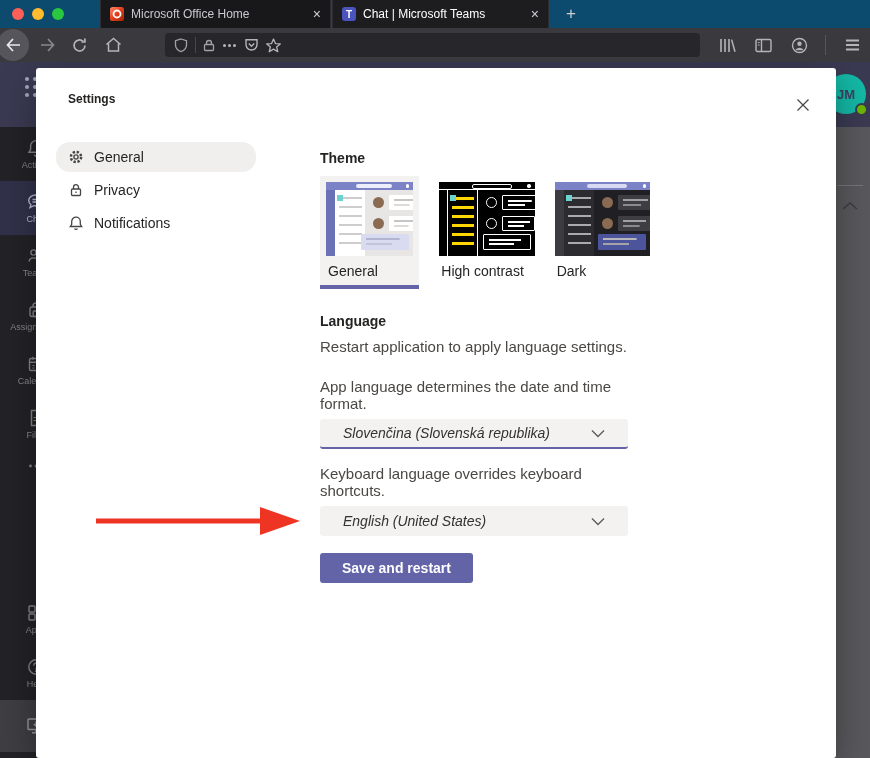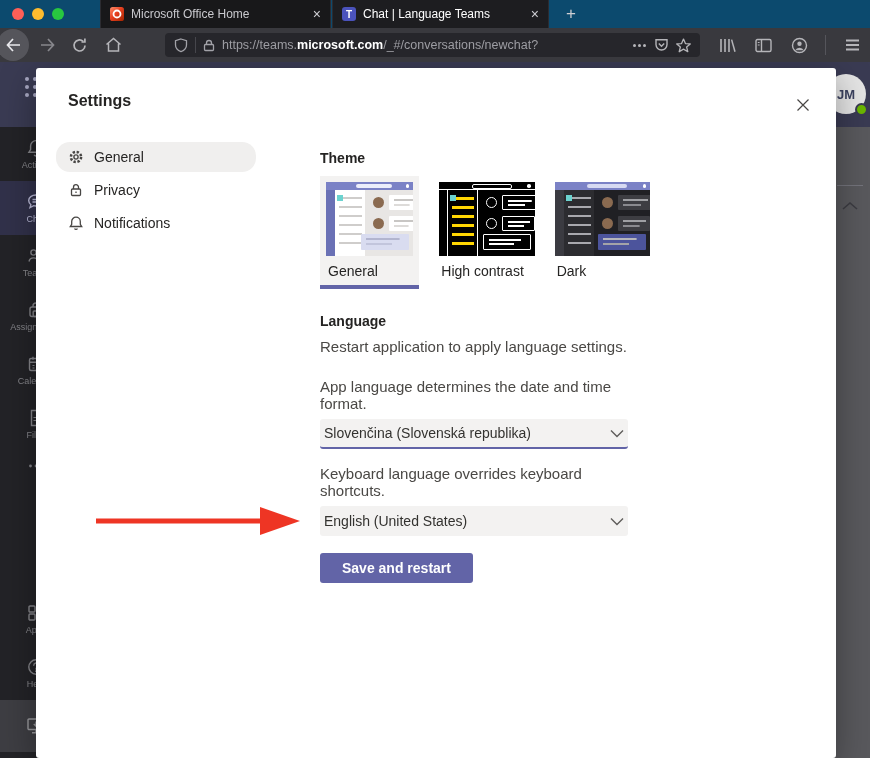--- a/index.html
+++ b/index.html
@@ -40,31 +40,31 @@
   .teams-content { position:absolute; top:127px; left:0; width:870px; bottom:0; background:#59595d; z-index:1; }
   .rail { position:absolute; top:127px; left:0; width:72px; bottom:0; background:#232327; z-index:2;
           display:flex; flex-direction:column; overflow:hidden; }
   .rail-item { height:54px; display:flex; flex-direction:column; align-items:center; justify-content:center; gap:2px;
                color:#85858a; font-size:9px; flex:0 0 auto; }
   .rail-item.active { background:#31314a; color:#b9b9d6; }
   .rail-item.small { height:32px; }
   .rail-spacer { flex:1; }
   .rail-download { height:52px; margin-bottom:6px; background:#3e3e43; display:flex; align-items:center; justify-content:center; flex:0 0 auto; }
   .waffle { position:absolute; left:22px; top:74px; z-index:3; }
-  .jm-avatar { position:absolute; top:74px; right:4px; width:40px; height:40px; border-radius:50%; background:#e5e5e5;
+  .jm-avatar { position:absolute; top:74px; right:4px; width:40px; height:40px; border-radius:50%; background:#14b8a6;
                color:#3c4260; font-weight:bold; font-size:13px; display:flex; align-items:center; justify-content:center; z-index:3; }
   .presence { position:absolute; right:-2px; bottom:-2px; width:13px; height:13px; border-radius:50%;
               background:#6bb700; border:2px solid #3a3b53; }
   .rdivider { position:absolute; top:185px; right:7px; width:26px; height:1px; background:#74747c; z-index:3; }
   .chevup { position:absolute; top:198px; right:11px; z-index:3; }
 
   
   .modal { position:absolute; left:36px; top:68px; width:800px; height:690px; background:#ffffff; border-radius:3px;
            box-shadow:0 10px 36px rgba(0,0,0,.35); z-index:10; }
-  .modal-title { position:absolute; left:32px; top:24px; font-size:16px; font-weight:600; color:#252423; }
+  .modal-title { position:absolute; left:32px; top:24px; font-size:12px; font-weight:600; color:#252423; }
   .modal-close { position:absolute; right:22px; top:26px; width:22px; height:22px; display:flex; align-items:center; justify-content:center; cursor:default; }
 
   .snav { position:absolute; left:20px; top:74px; width:200px; display:flex; flex-direction:column; gap:3px; }
   .snav-item { height:30px; display:flex; align-items:center; gap:10px; padding:12px 12px; font-size:14px; color:#252423; border-radius:14px; }
   .snav-item.sel { background:#f0efee; }
 
   .content { position:absolute; left:284px; top:82px; width:330px; }
   .sec-h { font-size:14px; font-weight:bold; color:#252423; }
   .cards { display:flex; gap:20px; margin-top:10px; align-items:flex-start; }
   .theme-card { width:142px; padding:6px 0 0 0; }
@@ -123,21 +123,21 @@
       background-image:linear-gradient(#fff,#fff),linear-gradient(#fff,#fff);
       background-size:72% 2px,52% 2px; background-position:5px 4px,5px 8px; }
   .tp-hc .tp-compose { background-color:#000; border:1px solid #fff;
       background-image:linear-gradient(#fff,#fff),linear-gradient(#fff,#fff);
       background-size:70% 2px,55% 2px; background-position:5px 4px,5px 8px; }
 
   .note { font-size:15px; color:#4a4845; }
   .lang-h { margin-top:24px; }
   .n1 { margin-top:9px; } .n2 { margin-top:23px; } .n3 { margin-top:16px; }
   .dropdown { margin-top:7px; width:308px; height:30px; background:#f3f2f1; border-radius:3px;
-              display:flex; align-items:center; justify-content:space-between; padding:0 4px; font-size:14px; color:#33322f; }
+              display:flex; align-items:center; justify-content:space-between; padding:0 23px; font-size:14px; color:#33322f;font-style:italic; }
   .dropdown.focus { border-bottom:2px solid #6264a7; }
   .save-btn { margin-top:17px; height:30px; padding:0 22px; background:#6264a7; color:#fff; border:none; border-radius:3px;
               font-size:14px; font-weight:600; font-family:"Liberation Sans",sans-serif; }
 
   .annot-arrow { position:absolute; left:92px; top:504px; z-index:30; }
 </style>
 </head>
 <body>
 
 <div class="teams-header"></div>
@@ -284,21 +284,21 @@
       </linearGradient>
         </defs>
       <rect width="16" height="16" rx="3" fill="url(#og)"></rect>
       <circle cx="8" cy="8" r="4" fill="none" stroke="#fff" stroke-width="2.1"></circle>
     </svg>
     <span class="title">Microsoft Office Home</span>
     <span class="tab-close">×</span>
   </div>
   <div class="tab tab2">
     <span class="fav-teams">T</span>
-    <span class="title">Chat | Language Teams</span>
+    <span class="title">Chat | Microsoft Teams</span>
     <span class="tab-close">×</span>
   </div>
   <span class="newtab">+</span>
 </div>
 
 <div class="toolbar">
   <span class="backcircle">
     <svg width="16" height="14" viewBox="0 0 16 14">
         <path d="M8 1 2.5 7 8 13M2.5 7H15" fill="none" stroke="#e9e9ed" stroke-width="1.7"></path>
       </svg>
@@ -323,21 +323,20 @@
     <svg width="14" height="15" viewBox="0 0 14 15">
         <path d="M7 1l5.5 1.7V7c0 3.3-2.2 5.4-5.5 6.6C3.7 12.4 1.5 10.3 1.5 7V2.7z" fill="none" stroke="#a2a2a8" stroke-width="1.3"></path>
       </svg>
     <span class="urlsep"></span>
     <svg width="12" height="13" viewBox="0 0 12 13">
         <g fill="none" stroke="#a2a2a8" stroke-width="1.3">
           <rect x="1.5" y="5.5" width="9" height="6" rx="1"></rect>
           <path d="M3.5 5.5V4a2.5 2.5 0 0 1 5 0v1.5"></path>
         </g>
       </svg>
-    <span class="urltext"><span>https://teams.</span><b>microsoft.com</b><span>/_#/conversations/newchat?</span></span>
     <svg width="15" height="5" viewBox="0 0 15 5">
         <g fill="#b5b5b9">
           <circle cx="2.5" cy="2.5" r="1.5"></circle>
           <circle cx="7.5" cy="2.5" r="1.5"></circle>
           <circle cx="12.5" cy="2.5" r="1.5"></circle>
         </g>
       </svg>
     <svg width="15" height="14" viewBox="0 0 15 14">
         <path d="M2 1.8h11v4.7a5.5 5.5 0 0 1-11 0z" fill="none" stroke="#b5b5b9" stroke-width="1.4"></path>
         <path d="M4.8 5.5 7.5 8.2 10.2 5.5" fill="none" stroke="#b5b5b9" stroke-width="1.4"></path>

